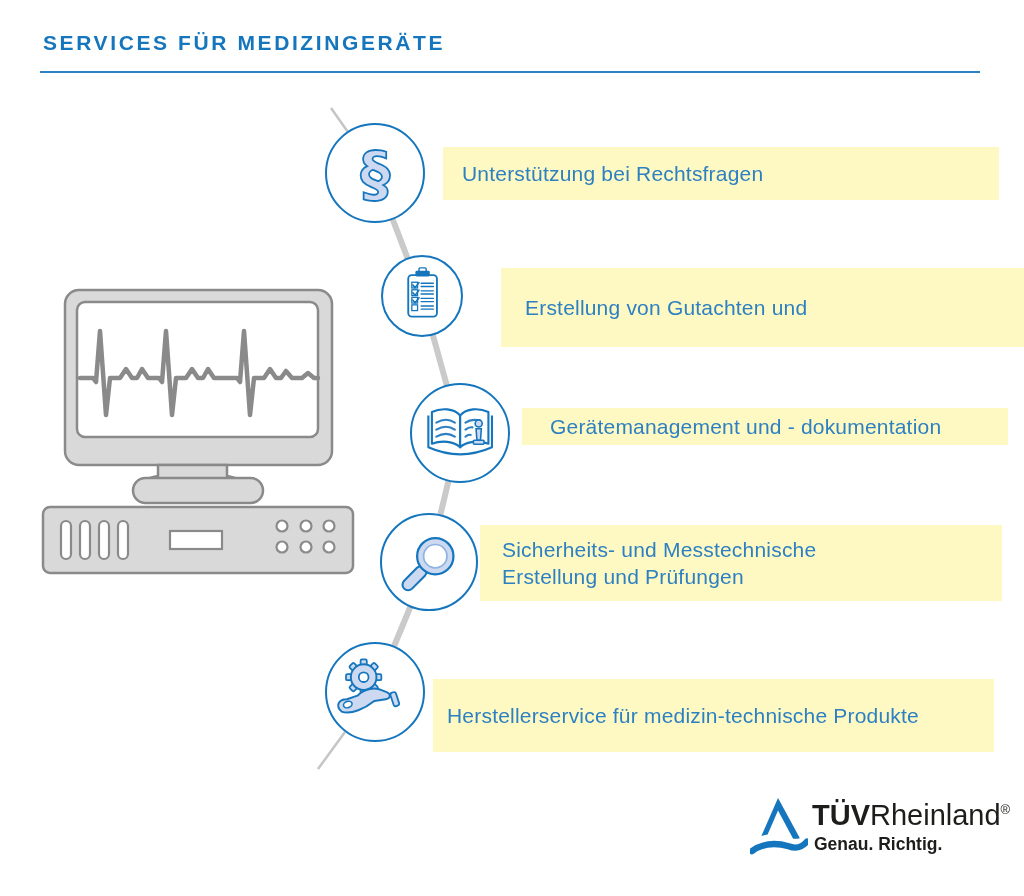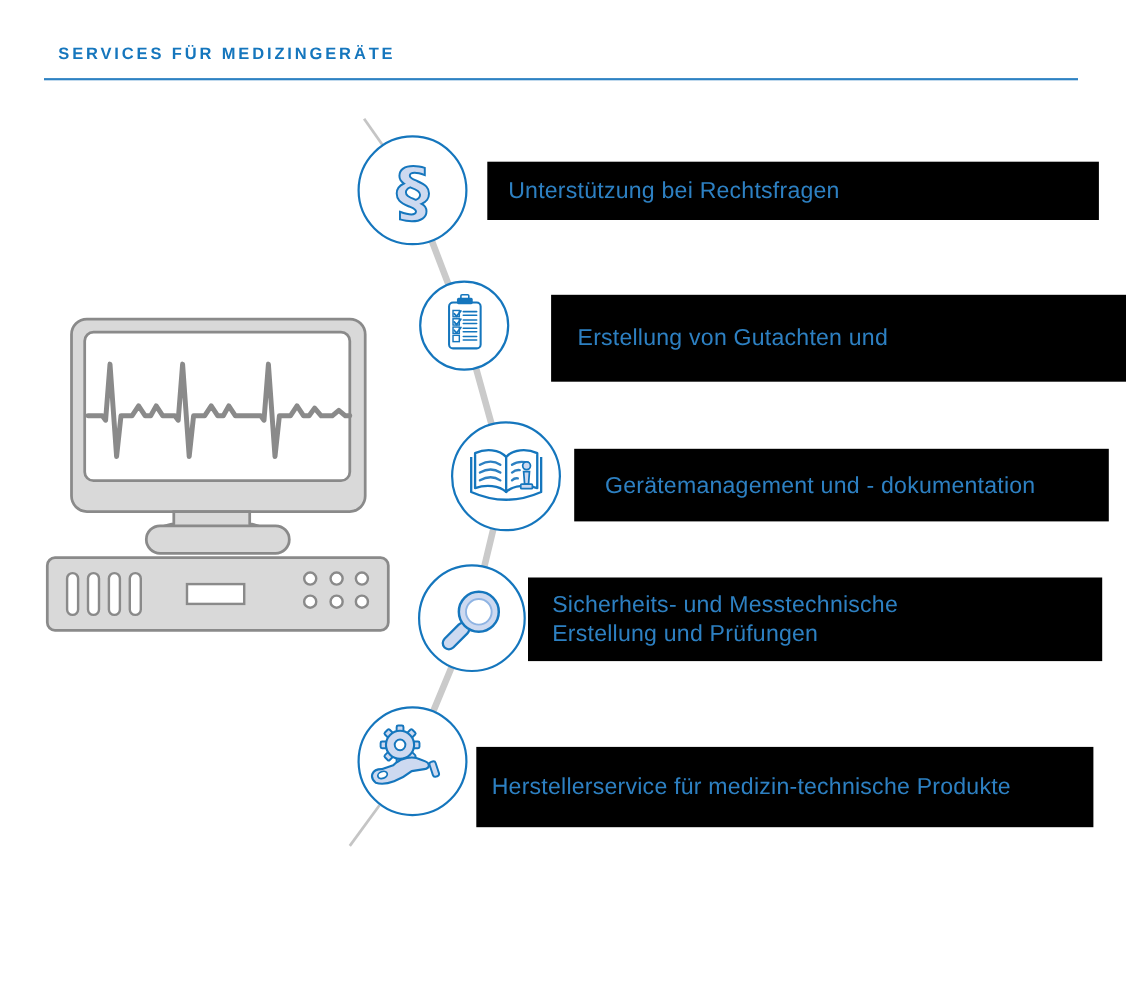--- a/index.html
+++ b/index.html
@@ -1,29 +1,29 @@
 <!DOCTYPE html>
 <html><head>
 <meta charset="utf-8">
 <style>
   html,body{margin:0;padding:0;background:#fff;}
   .canvas{
     position:relative;width:1024px;height:896px;background:#fff;overflow:hidden;
     font-family:"Liberation Sans","DejaVu Sans",sans-serif;
   }
   .page-title{
-    position:absolute;left:42px;top:30px;margin:11px;
-    font-size:15px;font-weight:bold;letter-spacing:2.6px;color:#1576bd;
+    position:absolute;left:42px;top:30px;margin:1px;
+    font-size:21px;font-weight:bold;letter-spacing:2.6px;color:#1576bd;
   }
   .title-rule{
     position:absolute;left:40px;top:71px;width:940px;height:2px;background:#2e82c3;
   }
   .connector{position:absolute;left:0;top:0;z-index:1;}
   .bar{
-    position:absolute;z-index:2;background:#000000;
+    position:absolute;z-index:2;background:#fef9c3;
     display:flex;flex-direction:column;justify-content:center;
   }
   .bar .label{
     color:#2d80c2;font-size:21px;line-height:27px;letter-spacing:0.2px;
   }
   .circle{
     position:absolute;z-index:3;background:#fff;border:2.6px solid #1576bd;
     border-radius:50%;box-sizing:border-box;
     display:flex;align-items:center;justify-content:center;
   }
@@ -116,21 +116,21 @@
             <line x1="49" y1="47.5" x2="66" y2="47.5"></line>
           <line x1="49" y1="53.5" x2="66" y2="53.5"></line>
             <line x1="49" y1="58" x2="66" y2="58"></line>
           <line x1="49" y1="64" x2="66" y2="64"></line>
             <line x1="49" y1="68.5" x2="66" y2="68.5"></line>
         </g>
       </g>
     </svg>
   </div>
 
-  <div class="bar" style="left:522px;top:408px;width:458px;height:66px;padding-left:28px;">
+  <div class="bar" style="left:522px;top:408px;width:458px;height:37px;padding-left:28px;">
     <div class="label">Gerätemanagement und - dokumentation</div>
   </div>
   <div class="circle" style="left:410px;top:383px;width:100px;height:100px;">
     <svg viewBox="0 0 100 100">
       <path d="M14,30 L14,66 Q50,82 86,66 L86,30" fill="#fff" stroke="#1576bd" stroke-width="2.4" stroke-linejoin="round"></path>
       <path d="M50,30 C43,22 29,21 18,26 L18,62 C29,58 43,59 50,66 Z" fill="#fff" stroke="#1576bd" stroke-width="2.4" stroke-linejoin="round"></path>
       <path d="M50,30 C57,22 71,21 82,26 L82,62 C71,58 57,59 50,66 Z" fill="#fff" stroke="#1576bd" stroke-width="2.4" stroke-linejoin="round"></path>
       <g fill="none" stroke="#2d80c2" stroke-width="2.4" stroke-linecap="round">
         <path d="M23,38 C30,34 38,34 44,38"></path>
         <path d="M23,46 C30,42 38,42 44,46"></path>
@@ -177,14 +177,24 @@
         </g>
         <circle r="14.5" stroke-width="2.2"></circle>
         <circle r="5.5" fill="#fff"></circle>
       </g>
       <path d="M12,72 C5,66 8,58 18,58 L30,54 C38,46 50,44 58,48 L63,50 C68,52 68,57 62,58 L49,60 C39,68 23,76 12,72 Z" fill="#cdd9f0" stroke="#1576bd" stroke-width="2.2" stroke-linejoin="round"></path>
       <ellipse cx="19" cy="64" rx="5" ry="3.5" transform="rotate(-20 19 64)" fill="#fff" stroke="#1576bd" stroke-width="1.8"></ellipse>
       <rect x="69" y="50" width="6.5" height="16" rx="2.5" transform="rotate(-18 72 58)" fill="#cdd9f0" stroke="#1576bd" stroke-width="2"></rect>
     </svg>
   </div>
 
+  <div class="logo">
+    <svg class="logo-triangle" width="58" height="62" viewBox="0 0 60 64">
+      <path d="M29,3 L55,51 L8,51 Z" fill="#1576bd"></path>
+      <path d="M29,16 L45,46 L16,46 Z" fill="#ffffff"></path>
+      <path d="M0,52 C14,42 30,44 40,48 C48,51 54,49 60,44" stroke="#ffffff" stroke-width="8" fill="none"></path>
+      <path d="M2,58 C16,48 30,50 40,53 C48,56 54,54 59,48" stroke="#1576bd" stroke-width="6.5" fill="none" stroke-linecap="round"></path>
+    </svg>
+    <div class="logo-text"><span class="bold">TÜV</span><span>Rheinland</span><sup>®</sup></div>
+    <div class="logo-tagline">Genau. Richtig.</div>
+  </div>
 
 </div>
 
 </body></html>

